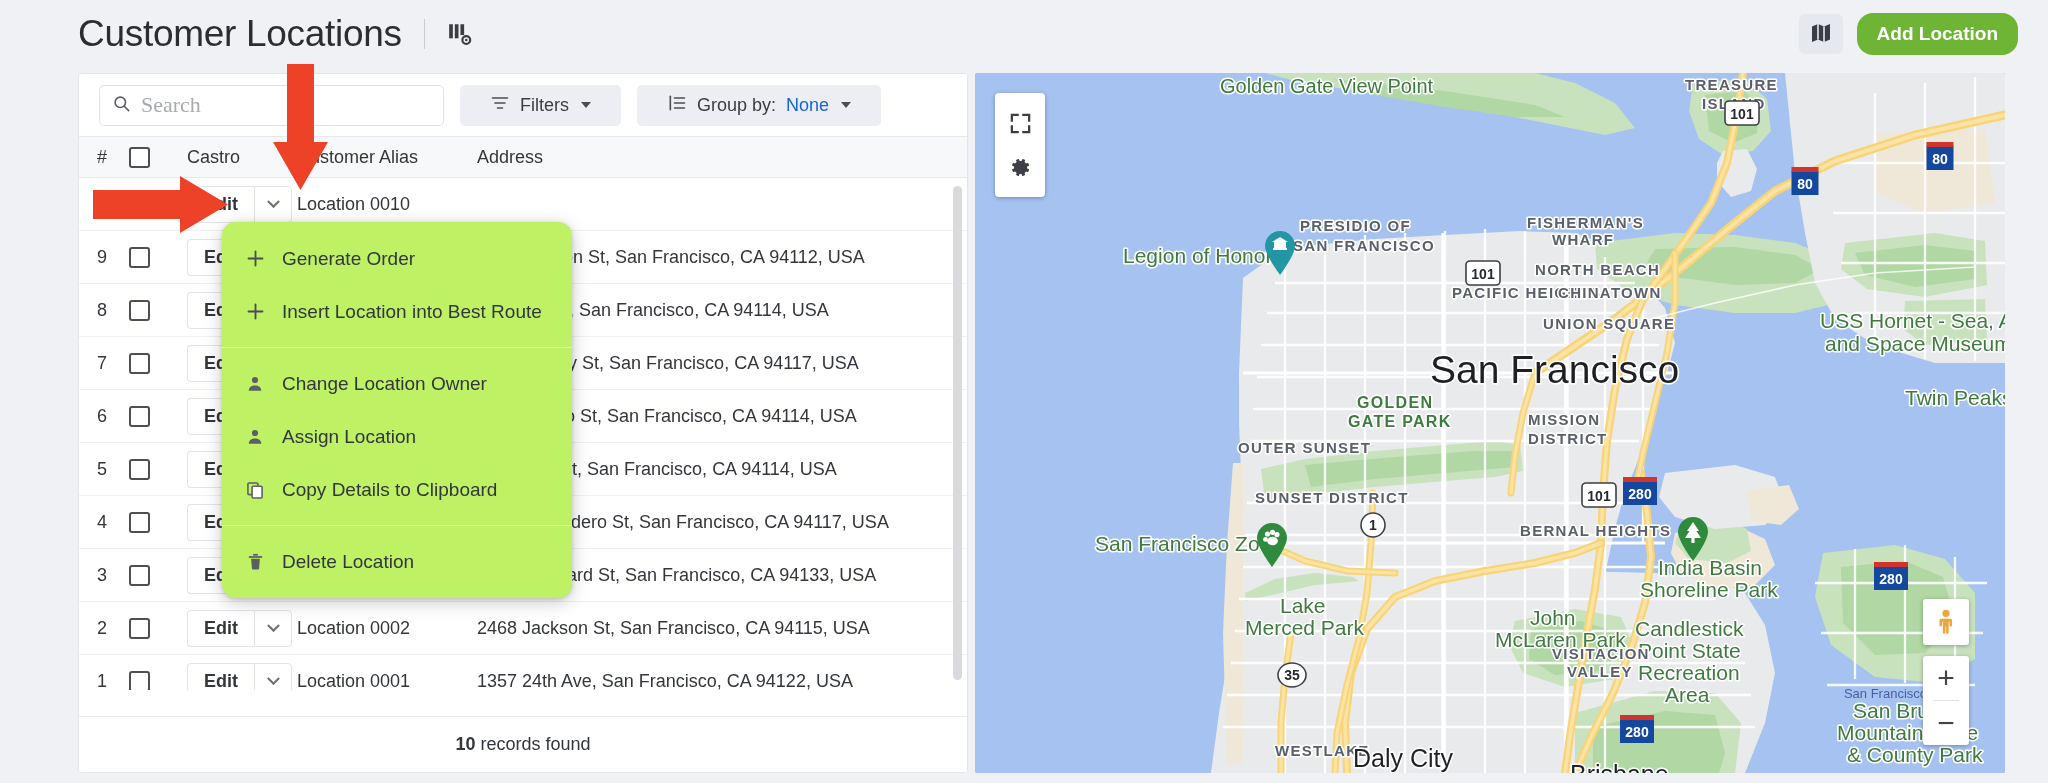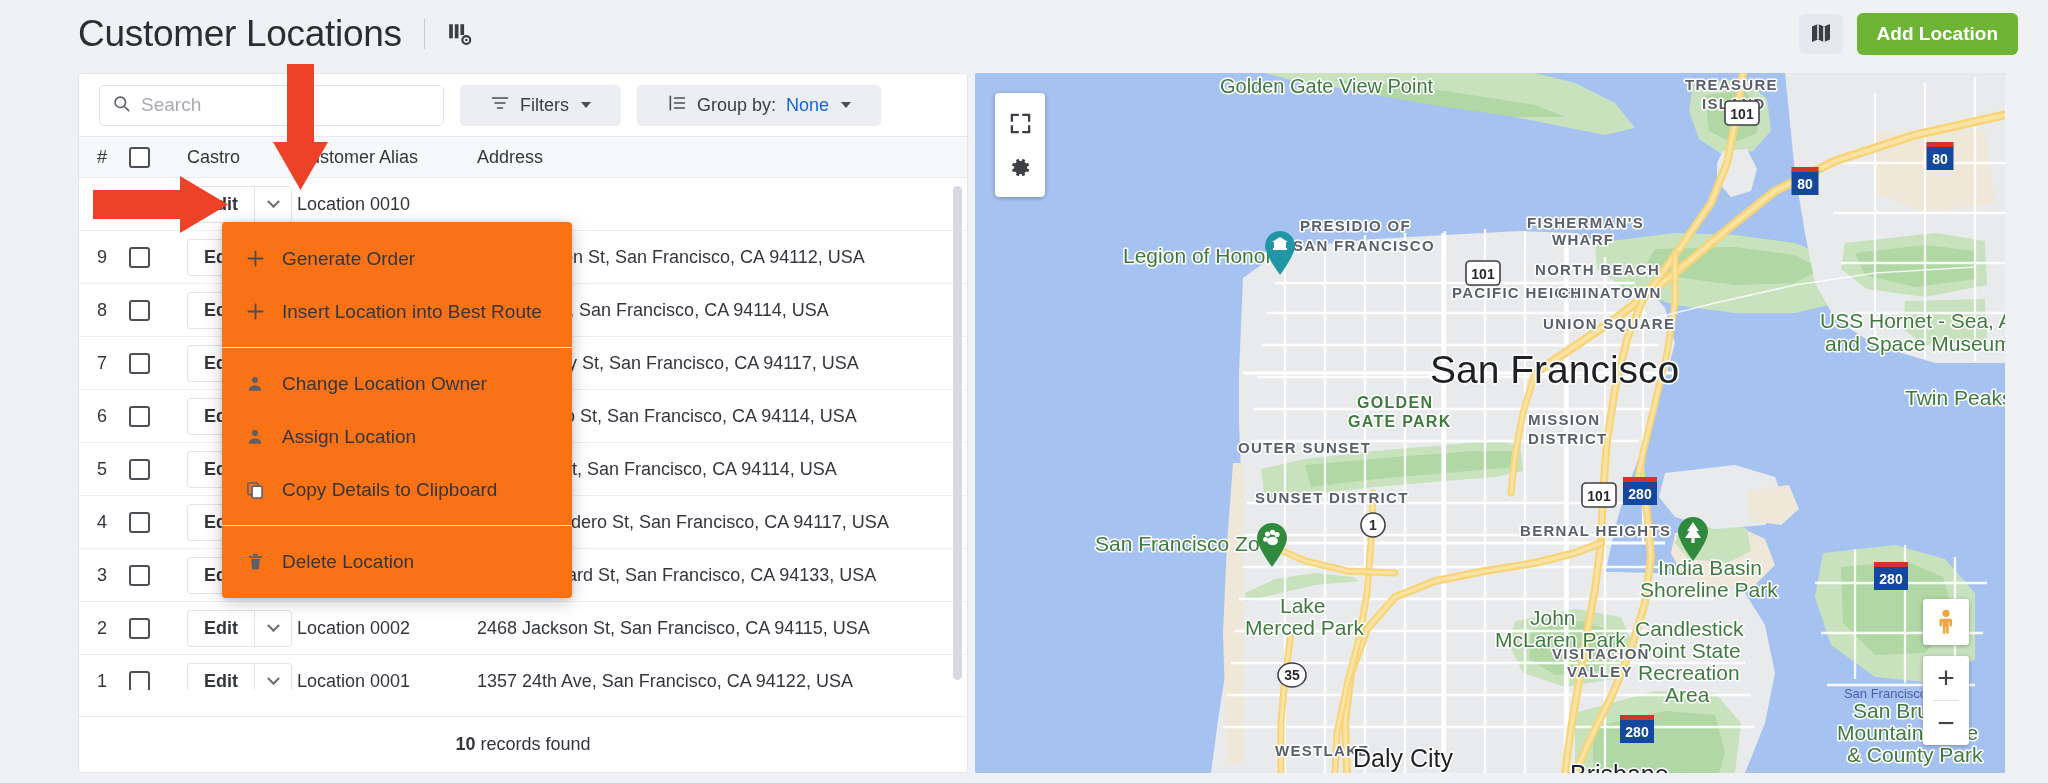--- a/index.html
+++ b/index.html
@@ -29,21 +29,21 @@
   .header-right {
     position: absolute; right: 30px; top: 0; height: 68px;
     display: flex; align-items: center; gap: 14px;
   }
   .map-toggle-btn {
     width: 44px; height: 40px; border-radius: 6px; background: #e6e8ef;
     display: flex; align-items: center; justify-content: center; cursor: pointer;
     border: none;
   }
   .add-location-btn {
-    height: 42px; padding: 16px 20px; border-radius: 6px;
+    height: 42px; padding: 16px 20px; border-radius: 16px;
     background: #6eb435; color: #fff; border: none;
     font-family: "Liberation Sans", sans-serif;
     font-size: 19px; font-weight: 700; cursor: pointer;
     display: flex; align-items: center;
   }
 
   
   .table-card {
     position: absolute; left: 78px; top: 73px;
     width: 890px; height: 700px;
@@ -53,21 +53,21 @@
   .toolbar {
     height: 62px; display: flex; align-items: center; padding: 0 0 0 20px; gap: 16px;
     background: #fff;
   }
   .search-box {
     width: 345px; height: 41px; border: 1px solid #e0e2e8; border-radius: 5px;
     display: flex; align-items: center; padding: 0 12px; gap: 10px; background: #fff;
   }
   .search-input {
     border: none; outline: none; background: transparent;
-    font-family: Liberation Sans, sans-serif; font-size: 19px; color: #3a3d44;
+    font-family: Liberation Serif, serif; font-size: 22px; color: #3a3d44;
     width: 100%;
   }
   .search-input::placeholder { color: #a7aab2; }
   .tb-btn {
     height: 41px; border-radius: 5px; background: #eceef3; border: none;
     display: flex; align-items: center; gap: 10px; padding: 0 30px;
     font-family: "Liberation Sans", sans-serif; font-size: 18px; color: #3a3d44;
     cursor: pointer; white-space: nowrap;
   }
   .tb-btn .val { color: #1565d8; font-weight: 400; }
@@ -128,21 +128,21 @@
     position: absolute; left: 0; bottom: 0; width: 100%; height: 56px;
     border-top: 1px solid #e7e9ee; background: #fff;
     display: flex; align-items: center; justify-content: center;
     font-size: 18px; color: #33363d;
   }
   .tfoot b { font-weight: 700; margin-right: 5px; }
 
   
   .menu {
     position: absolute; left: 222px; top: 222px; width: 350px;
-    background: #f97316; border-radius: 4px;
+    background: #bef264; border-radius: 14px;
     box-shadow: 0 4px 18px rgba(0,0,0,.22), 0 1px 4px rgba(0,0,0,.14);
     padding: 10px 0; z-index: 40;
   }
   .menu-item {
     height: 53px; display: flex; align-items: center; gap: 16px;
     padding: 0 22px; font-size: 19px; color: #33363d; cursor: pointer; white-space: nowrap;
   }
   .menu-sep { height: 1px; background: #e7e9ee; margin: 9px 0; }
   .mi-icon { width: 22px; display: flex; align-items: center; justify-content: center; }
 

